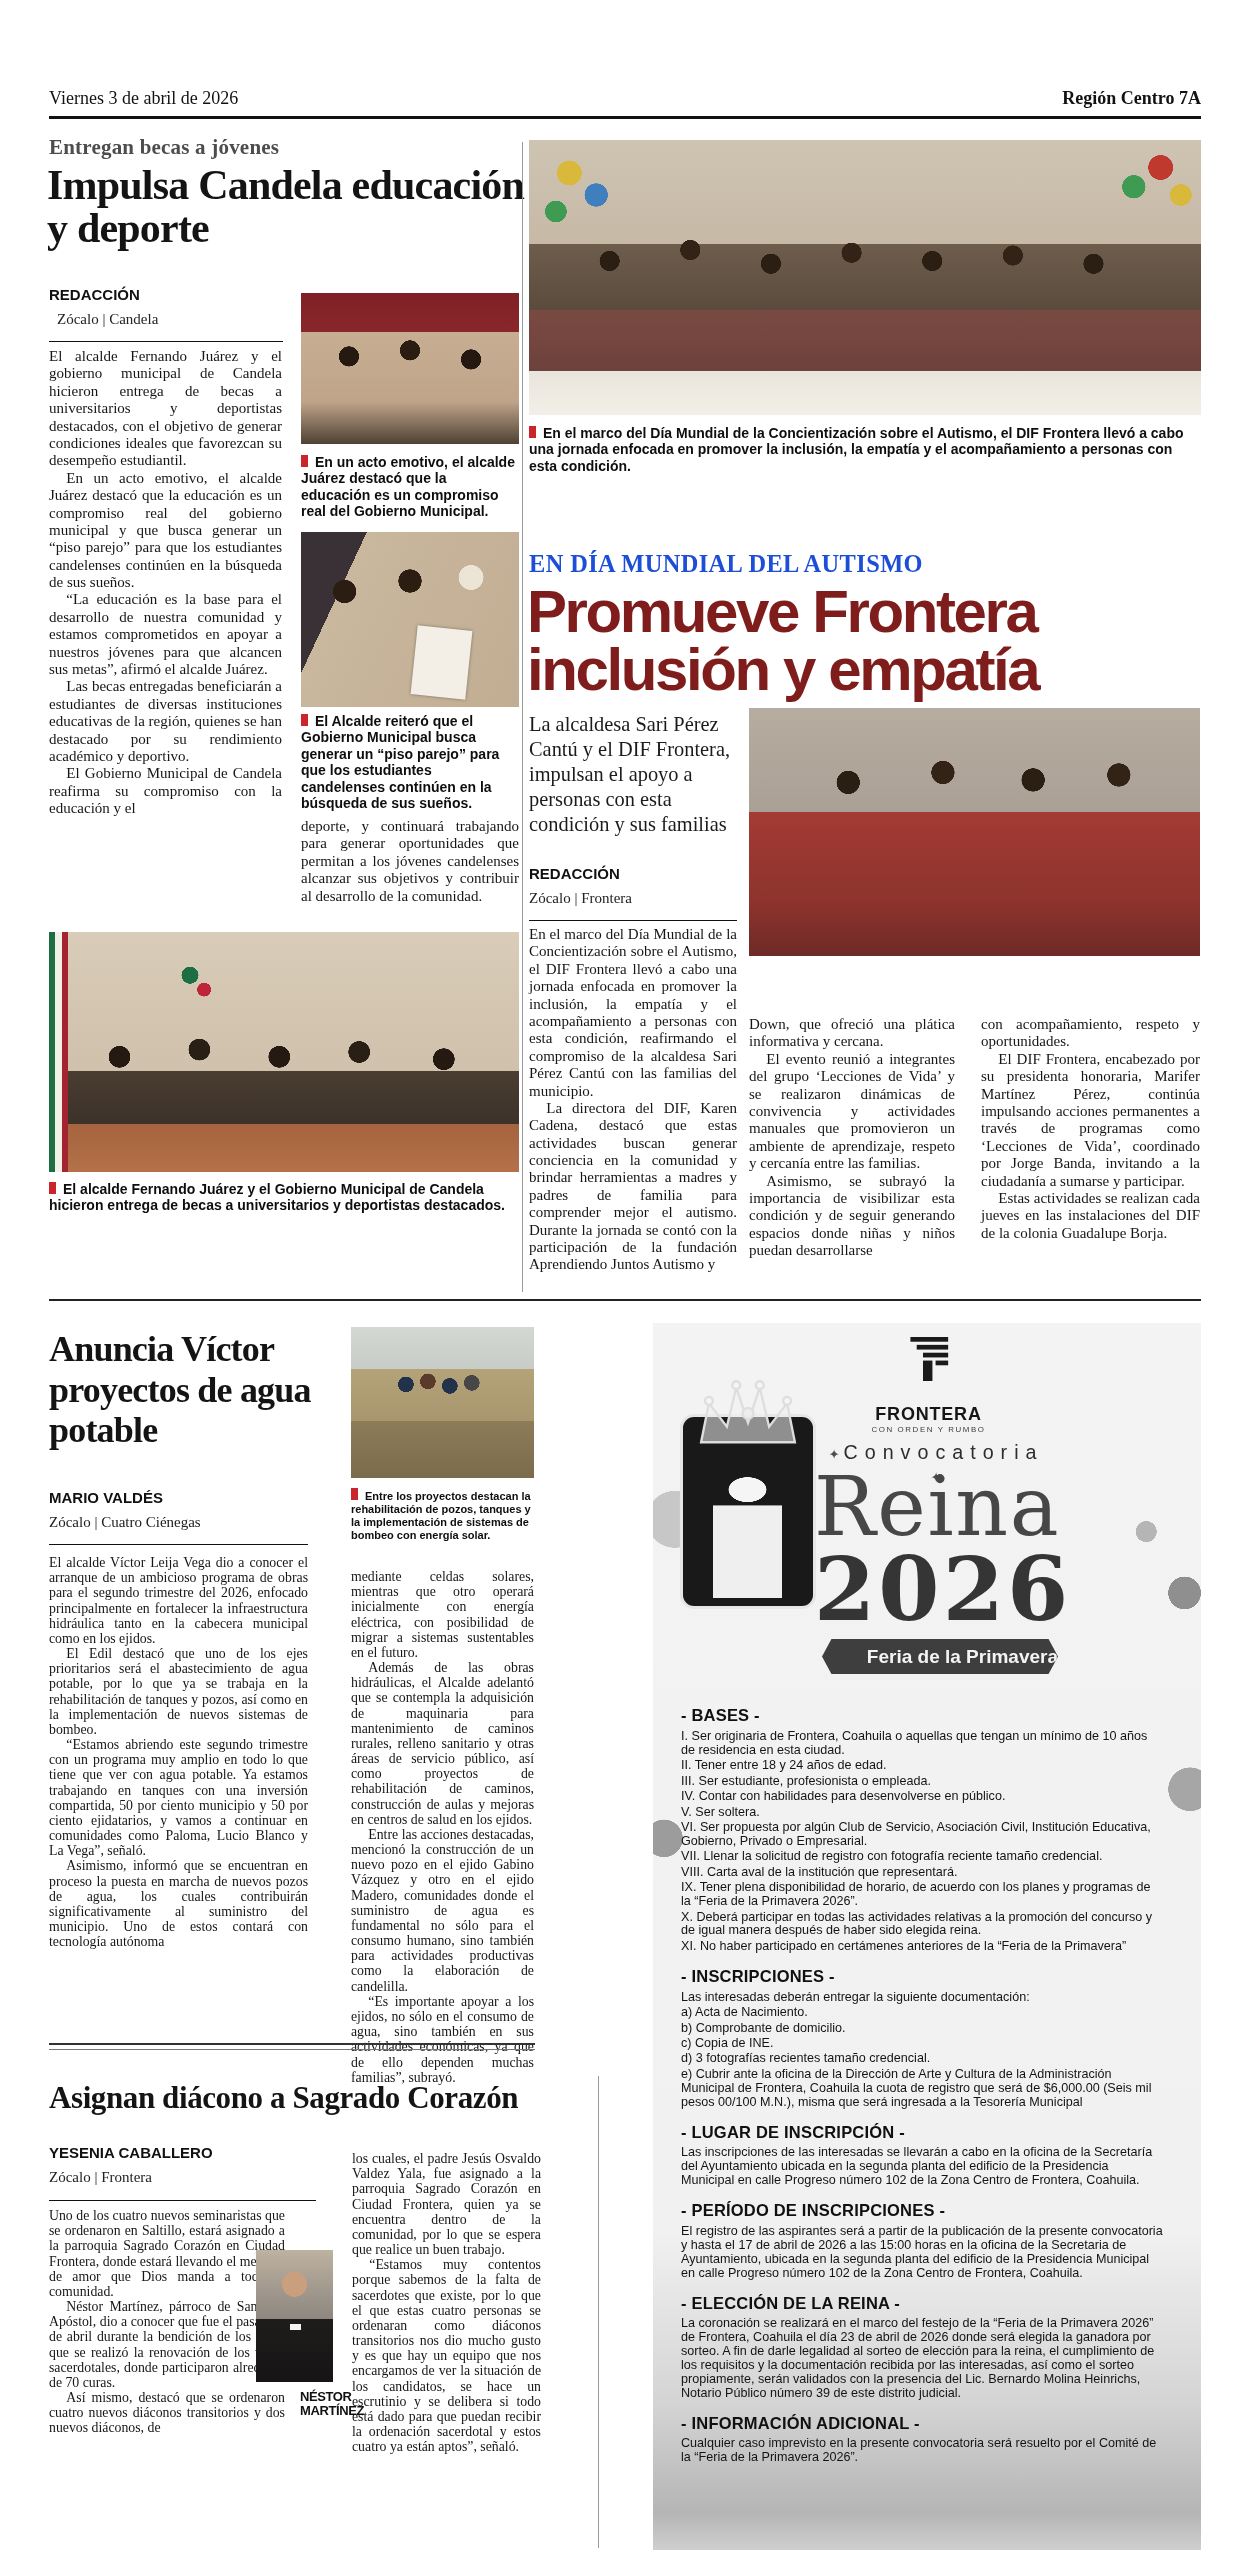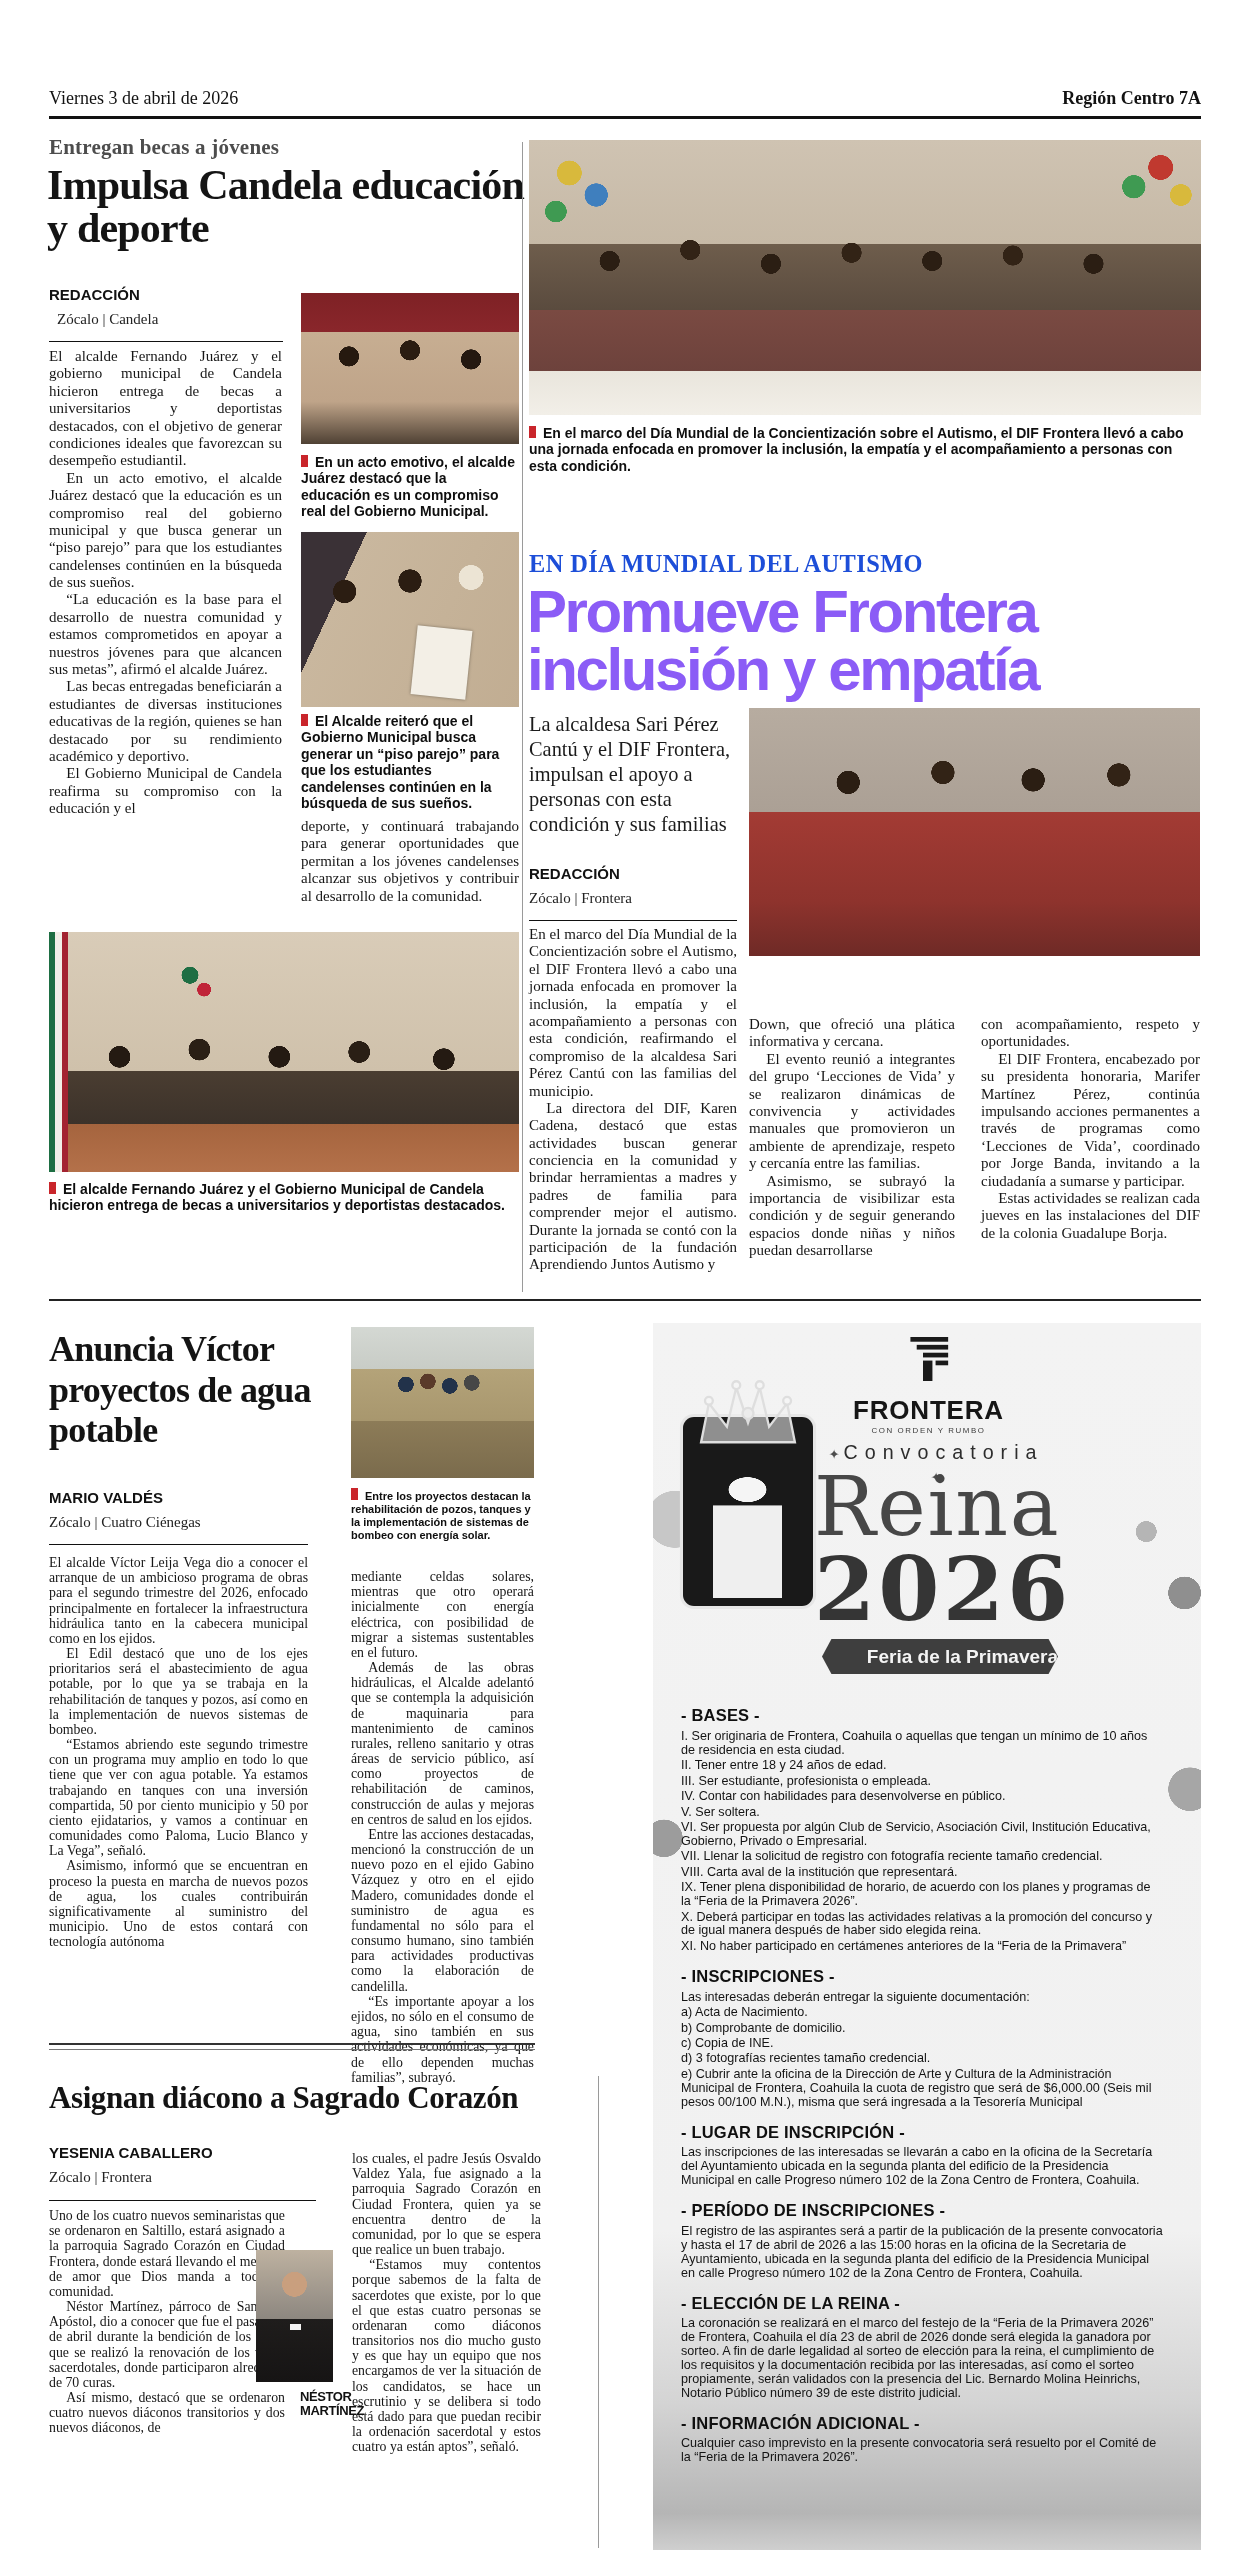--- a/index.html
+++ b/index.html
@@ -75,40 +75,40 @@
     radial-gradient(circle 7.9px at 42% 36%,#5a3a2a 97%,transparent),
     radial-gradient(circle 7.9px at 54% 39%,#22324a 97%,transparent),
     radial-gradient(circle 7.9px at 66% 37%,#474747 97%,transparent),
     linear-gradient(180deg,#d4d8d3 0%,#c8ccc6 28%,#b4a379 28%,#a8976e 62%,#8d7c58 62%,#7a6b4c 100%);}
   #ph-di1{background-image:
     radial-gradient(circle 12.6px at 50% 26%,#c99f7e 97%,transparent),
     linear-gradient(180deg,#97918a 0%,#8d878036 0%,#8d8780 52%,#1f1d1c 52%,#161414 100%);}
   #ph-di1 .collar{position:absolute;left:44%;top:56%;width:11px;height:6.3px;background:#f4f4f4;}
   
   .au-kicker{font-family:Liberation Serif, serif;font-weight:800;font-size:24.4px;letter-spacing:0.4px;color:#1d4ed8;}
-  .au-head{font-family:"Liberation Sans","DejaVu Sans",sans-serif;font-weight:800;font-size:60px;line-height:.97;letter-spacing:-2.4px;color:#8b5cf6;}
+  .au-head{font-family:"Liberation Sans","DejaVu Sans",sans-serif;font-weight:800;font-size:60px;line-height:.97;letter-spacing:-2.4px;color:#7f1d1d;}
   .au-sub{font-size:20.4px;line-height:1.22;color:#1b1b1b;}
   
   #ad{left:653px;top:1323px;width:548px;height:1227px;
       background:
         radial-gradient(circle 47px at 4% 16%,#c7c7c7 0 60%,transparent 61%),
         radial-gradient(circle 31px at 2% 42%,#9c9c9c 0 60%,transparent 61%),
         radial-gradient(circle 27px at 97% 22%,#8f8f8f 0 60%,transparent 61%),
         radial-gradient(circle 17.3px at 90% 17%,#b5b5b5 0 60%,transparent 61%),
         radial-gradient(circle 36px at 98% 38%,#a6a6a6 0 60%,transparent 61%),
         linear-gradient(180deg,#f3f3f3 0%,#f1f1f1 74%,#d4d4d4 88%,#b5b5b5 97%,#cfcfcf 100%);}
   #ad .adhead{position:relative;height:370px;}
   .crownbox{position:absolute;left:30px;top:94px;width:130px;height:189px;background:#191919;border-radius:11px;
             box-shadow:0 0 0 3.1px #e6e6e6;}
   .crownbox .fig{position:absolute;left:30px;top:55px;width:69px;height:126px;
             background:radial-gradient(ellipse 31px 20.4px at 50% 14%,#f5f5f5 60%,transparent 62%),
                        linear-gradient(180deg,transparent 0 26%,#efefef 27% 100%);border-radius:31px 31px 0 0;}
   .crownsvg{position:absolute;left:6.3px;top:-49px;}
   .adlogo{position:absolute;left:197px;top:14px;width:157px;text-align:center;color:#161616;}
-  .adlogo .word{font-family:"Liberation Sans","DejaVu Sans",sans-serif;font-weight:800;font-size:26px;letter-spacing:0.8px;margin-top:10px;}
+  .adlogo .word{font-family:"Liberation Sans","DejaVu Sans",sans-serif;font-weight:800;font-size:18px;letter-spacing:0.8px;margin-top:19px;}
   .adlogo .tag{font-family:"Liberation Sans","DejaVu Sans",sans-serif;font-size:7.9px;letter-spacing:1.6px;color:#3c3c3c;}
   .adlabel{position:absolute;left:169px;top:118px;width:228px;text-align:center;
            font-family:"Liberation Sans","DejaVu Sans",sans-serif;font-size:19.7px;letter-spacing:7px;color:#2d2d2d;}
   .adlabel .spark{font-size:13.4px;letter-spacing:0;color:#4d4d4d;}
   .adreina{position:absolute;left:161px;top:143px;width:244px;text-align:center;
            font-family:"DejaVu Serif","Liberation Serif",serif;font-size:82px;color:#474747;letter-spacing:1.6px;line-height:1;}
   .adyear{position:absolute;left:161px;top:222px;width:244px;text-align:center;
           font-family:"DejaVu Serif","Liberation Serif",serif;font-weight:700;font-size:88px;color:#353535;letter-spacing:3.1px;line-height:1;}
   .adbanner{position:absolute;left:169px;top:316px;width:236px;height:35px;background:#3e3e3e;color:#f4f4f4;
             font-family:"Liberation Sans","DejaVu Sans",sans-serif;font-weight:700;font-size:19px;line-height:35px;text-align:right;

